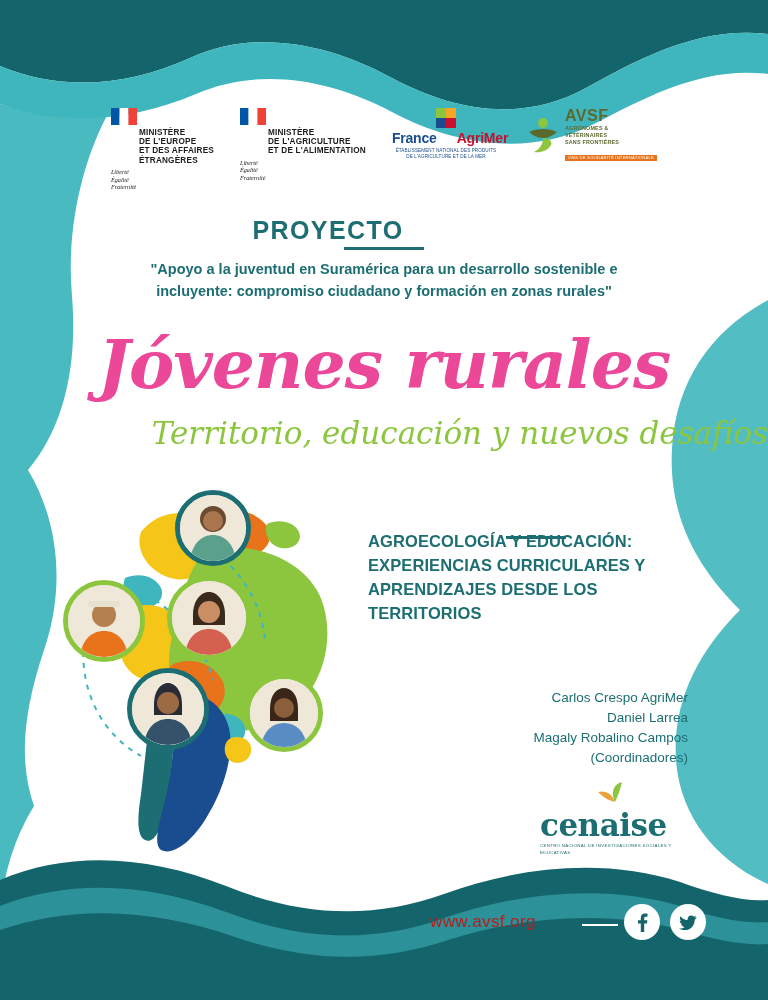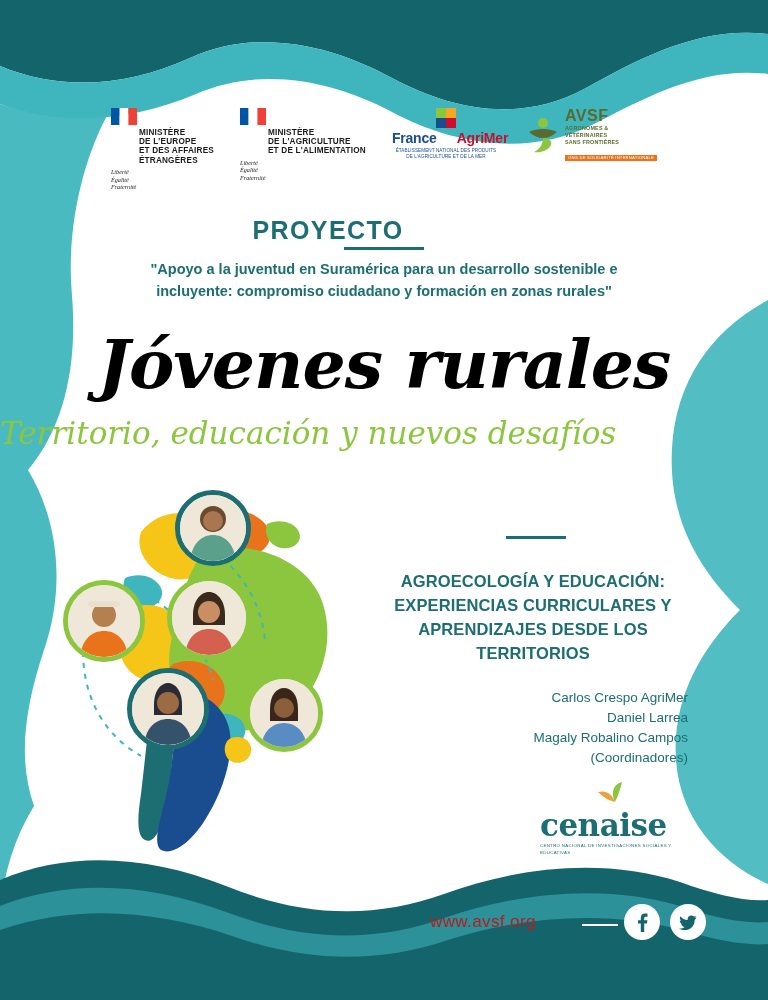--- a/index.html
+++ b/index.html
@@ -150,29 +150,29 @@
   
   .main-title {
     position: absolute;
     top: 330px;
     width: 768px;
     text-align: center;
     font-family: "DejaVu Serif", serif;
     font-style: italic;
     font-weight: bold;
     font-size: 68px;
-    color: #000000;
+    color: #ec4899;
     letter-spacing: -1px;
     line-height: 1;
   }
   .main-subtitle {
     position: absolute;
     top: 415px;
     width: 768px;
-    text-align: left;
+    text-align: right;
     font-family: "DejaVu Serif", serif;
     font-style: italic;
     font-size: 31px;
     color: #8cc63e;
     letter-spacing: 0px;
   }
 
   
   .libro {
     position: absolute;
@@ -188,24 +188,24 @@
   .libro-underline {
     position: absolute;
     top: 536px;
     left: 506px;
     width: 60px;
     height: 3px;
     background: #1c6e72;
   }
   .book-title {
     position: absolute;
-    top: 570px;
+    top: 530px;
     left: 368px;
     width: 330px;
-    text-align: center;
+    text-align: left;
     font-size: 16.5px;
     font-weight: bold;
     color: #1c6e72;
     line-height: 1.45;
     letter-spacing: 0.1px;
   }
   .authors {
     position: absolute;
     top: 688px;
     left: 380px;

